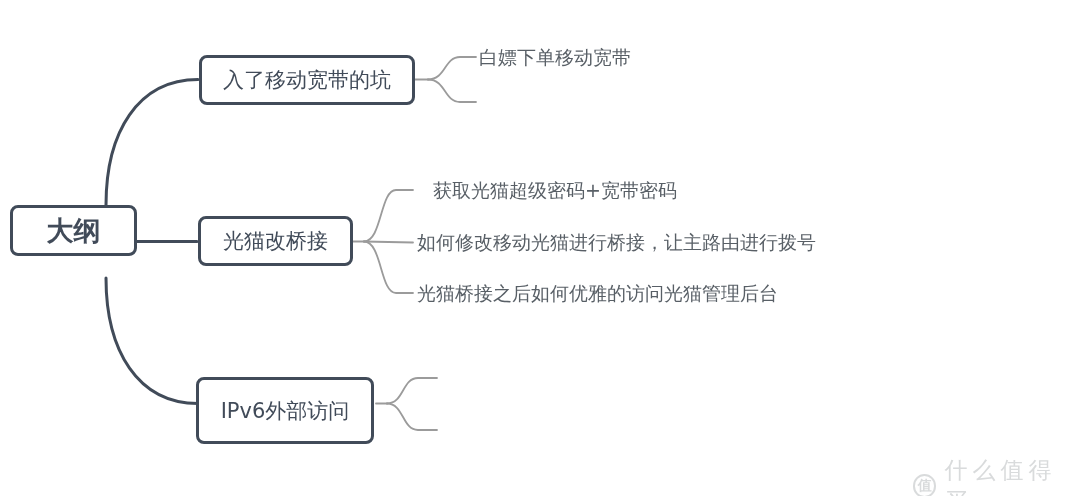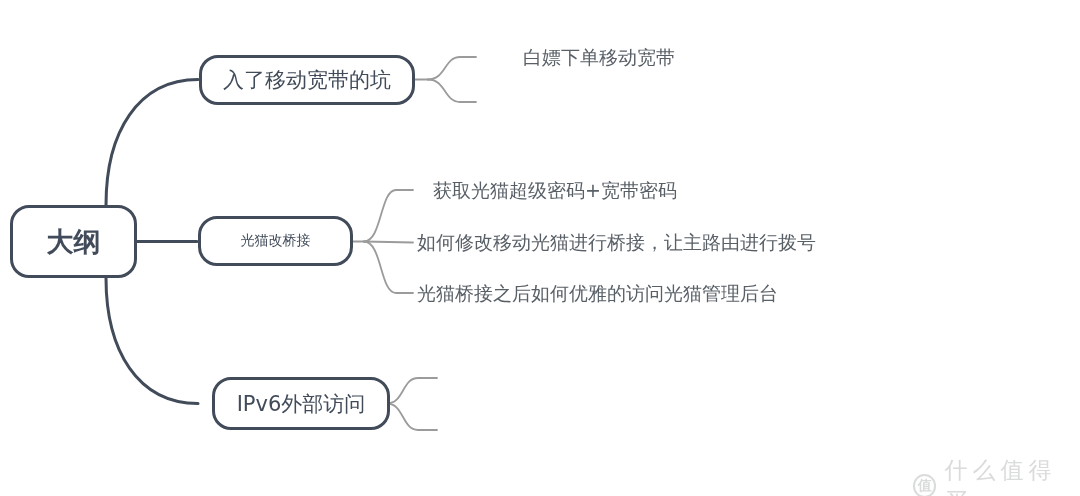--- a/index.html
+++ b/index.html
@@ -17,40 +17,40 @@
     left: 0; top: 0;
     width: 1080px; height: 496px;
   }
   .node {
     position: absolute;
     display: flex;
     align-items: center;
     justify-content: center;
     background: #ffffff;
     border: 3px solid #414b59;
-    border-radius: 19px;
+    border-radius: 8px;
     color: #414b59;
     white-space: nowrap;
     cursor: default;
   }
   .node-root {
-    left: 10px; top: 205px; width: 127px; height: 73px;
+    left: 10px; top: 205px; width: 127px; height: 51px;
     font-size: 27px; font-weight: bold;
   }
   .node-b1 { left: 199px; top: 55px;  width: 216px; height: 50px; font-size: 21px; font-weight: 500; }
-  .node-b2 { left: 198px; top: 216px; width: 155px; height: 50px; font-size: 14px; font-weight: 500; }
-  .node-b3 { left: 212px; top: 377px; width: 178px; height: 53px; font-size: 21px; font-weight: 500; }
+  .node-b2 { left: 198px; top: 216px; width: 155px; height: 50px; font-size: 21px; font-weight: 500; }
+  .node-b3 { left: 196px; top: 377px; width: 178px; height: 67px; font-size: 21px; font-weight: 500; }
   .leaf {
     position: absolute;
     font-size: 19px;
     line-height: 26px;
     color: #585f66;
     white-space: nowrap;
   }
-  .leaf-11 { left: 479px; top: 44px; margin-left: 44px;  }
+  .leaf-11 { left: 479px; top: 44px;  }
   .leaf-12 { left: 479px; top: 89px;  }
   .leaf-21 { left: 433px; top: 177px; }
   .leaf-22 { left: 417px; top: 229px; }
   .leaf-23 { left: 417px; top: 280px; }
   .leaf-31 { left: 441px; top: 365px; }
   .leaf-32 { left: 441px; top: 417px; }
   .watermark {
     position: absolute;
     left: 913px; top: 455px;
     display: flex;

